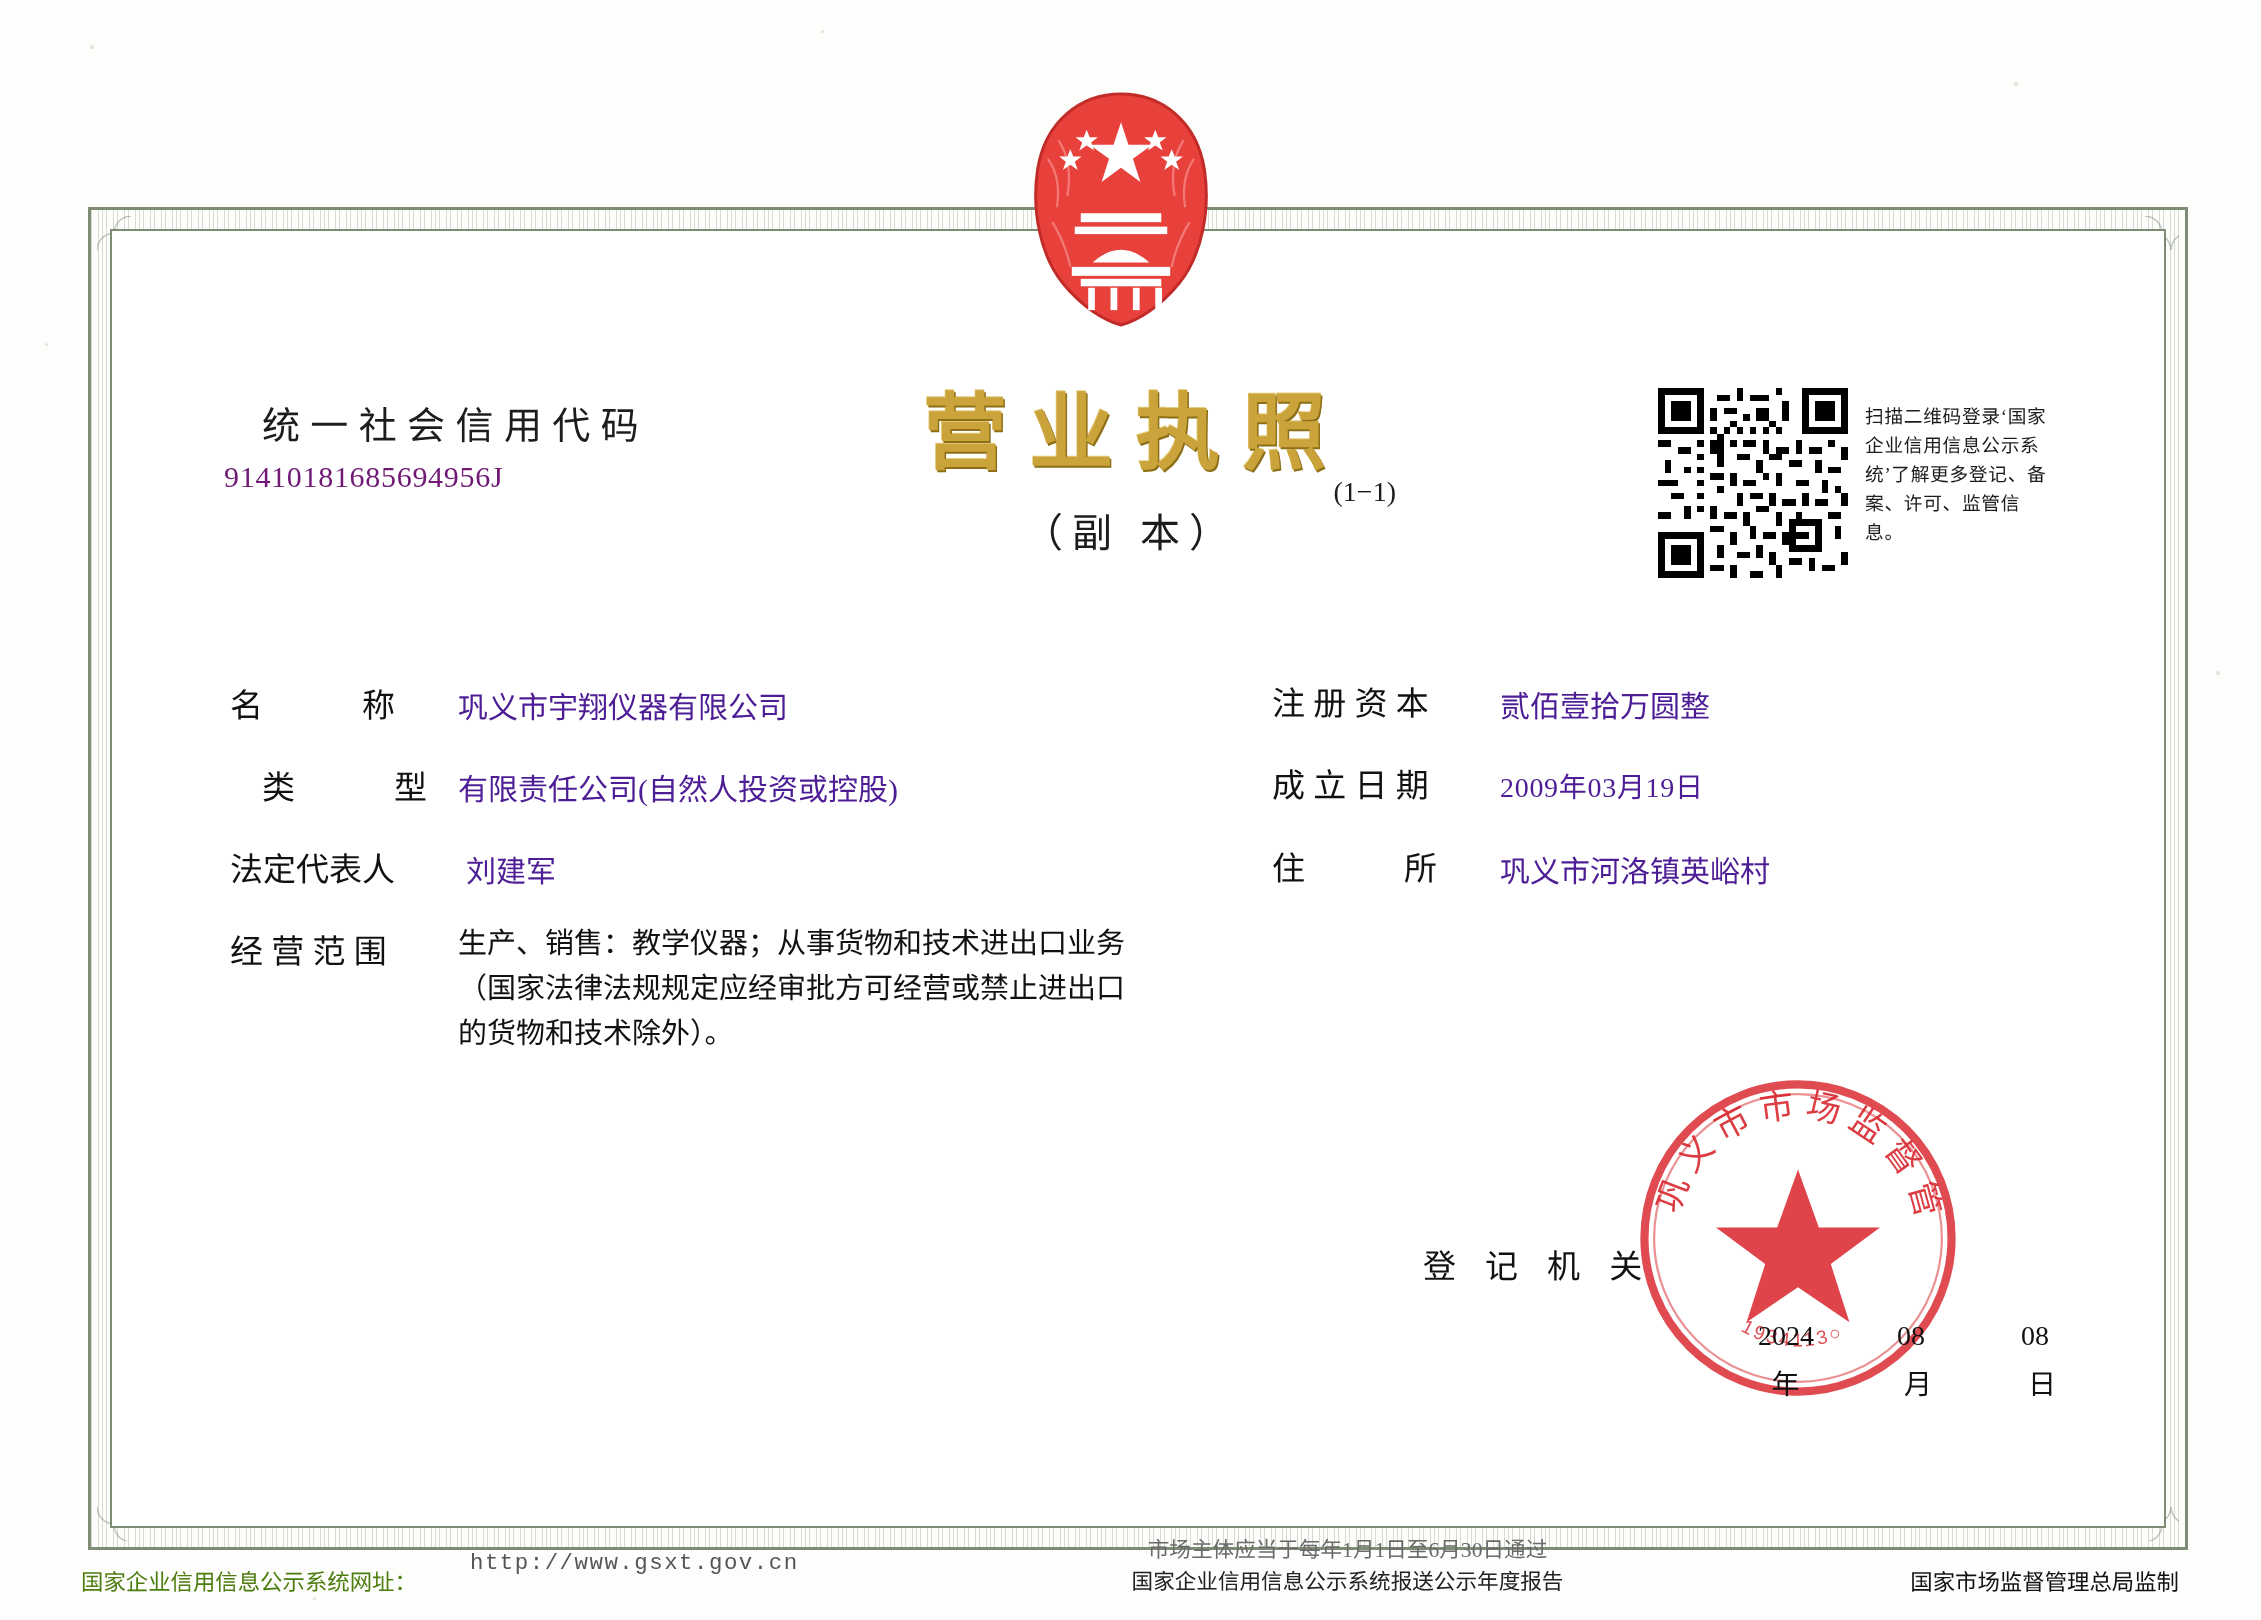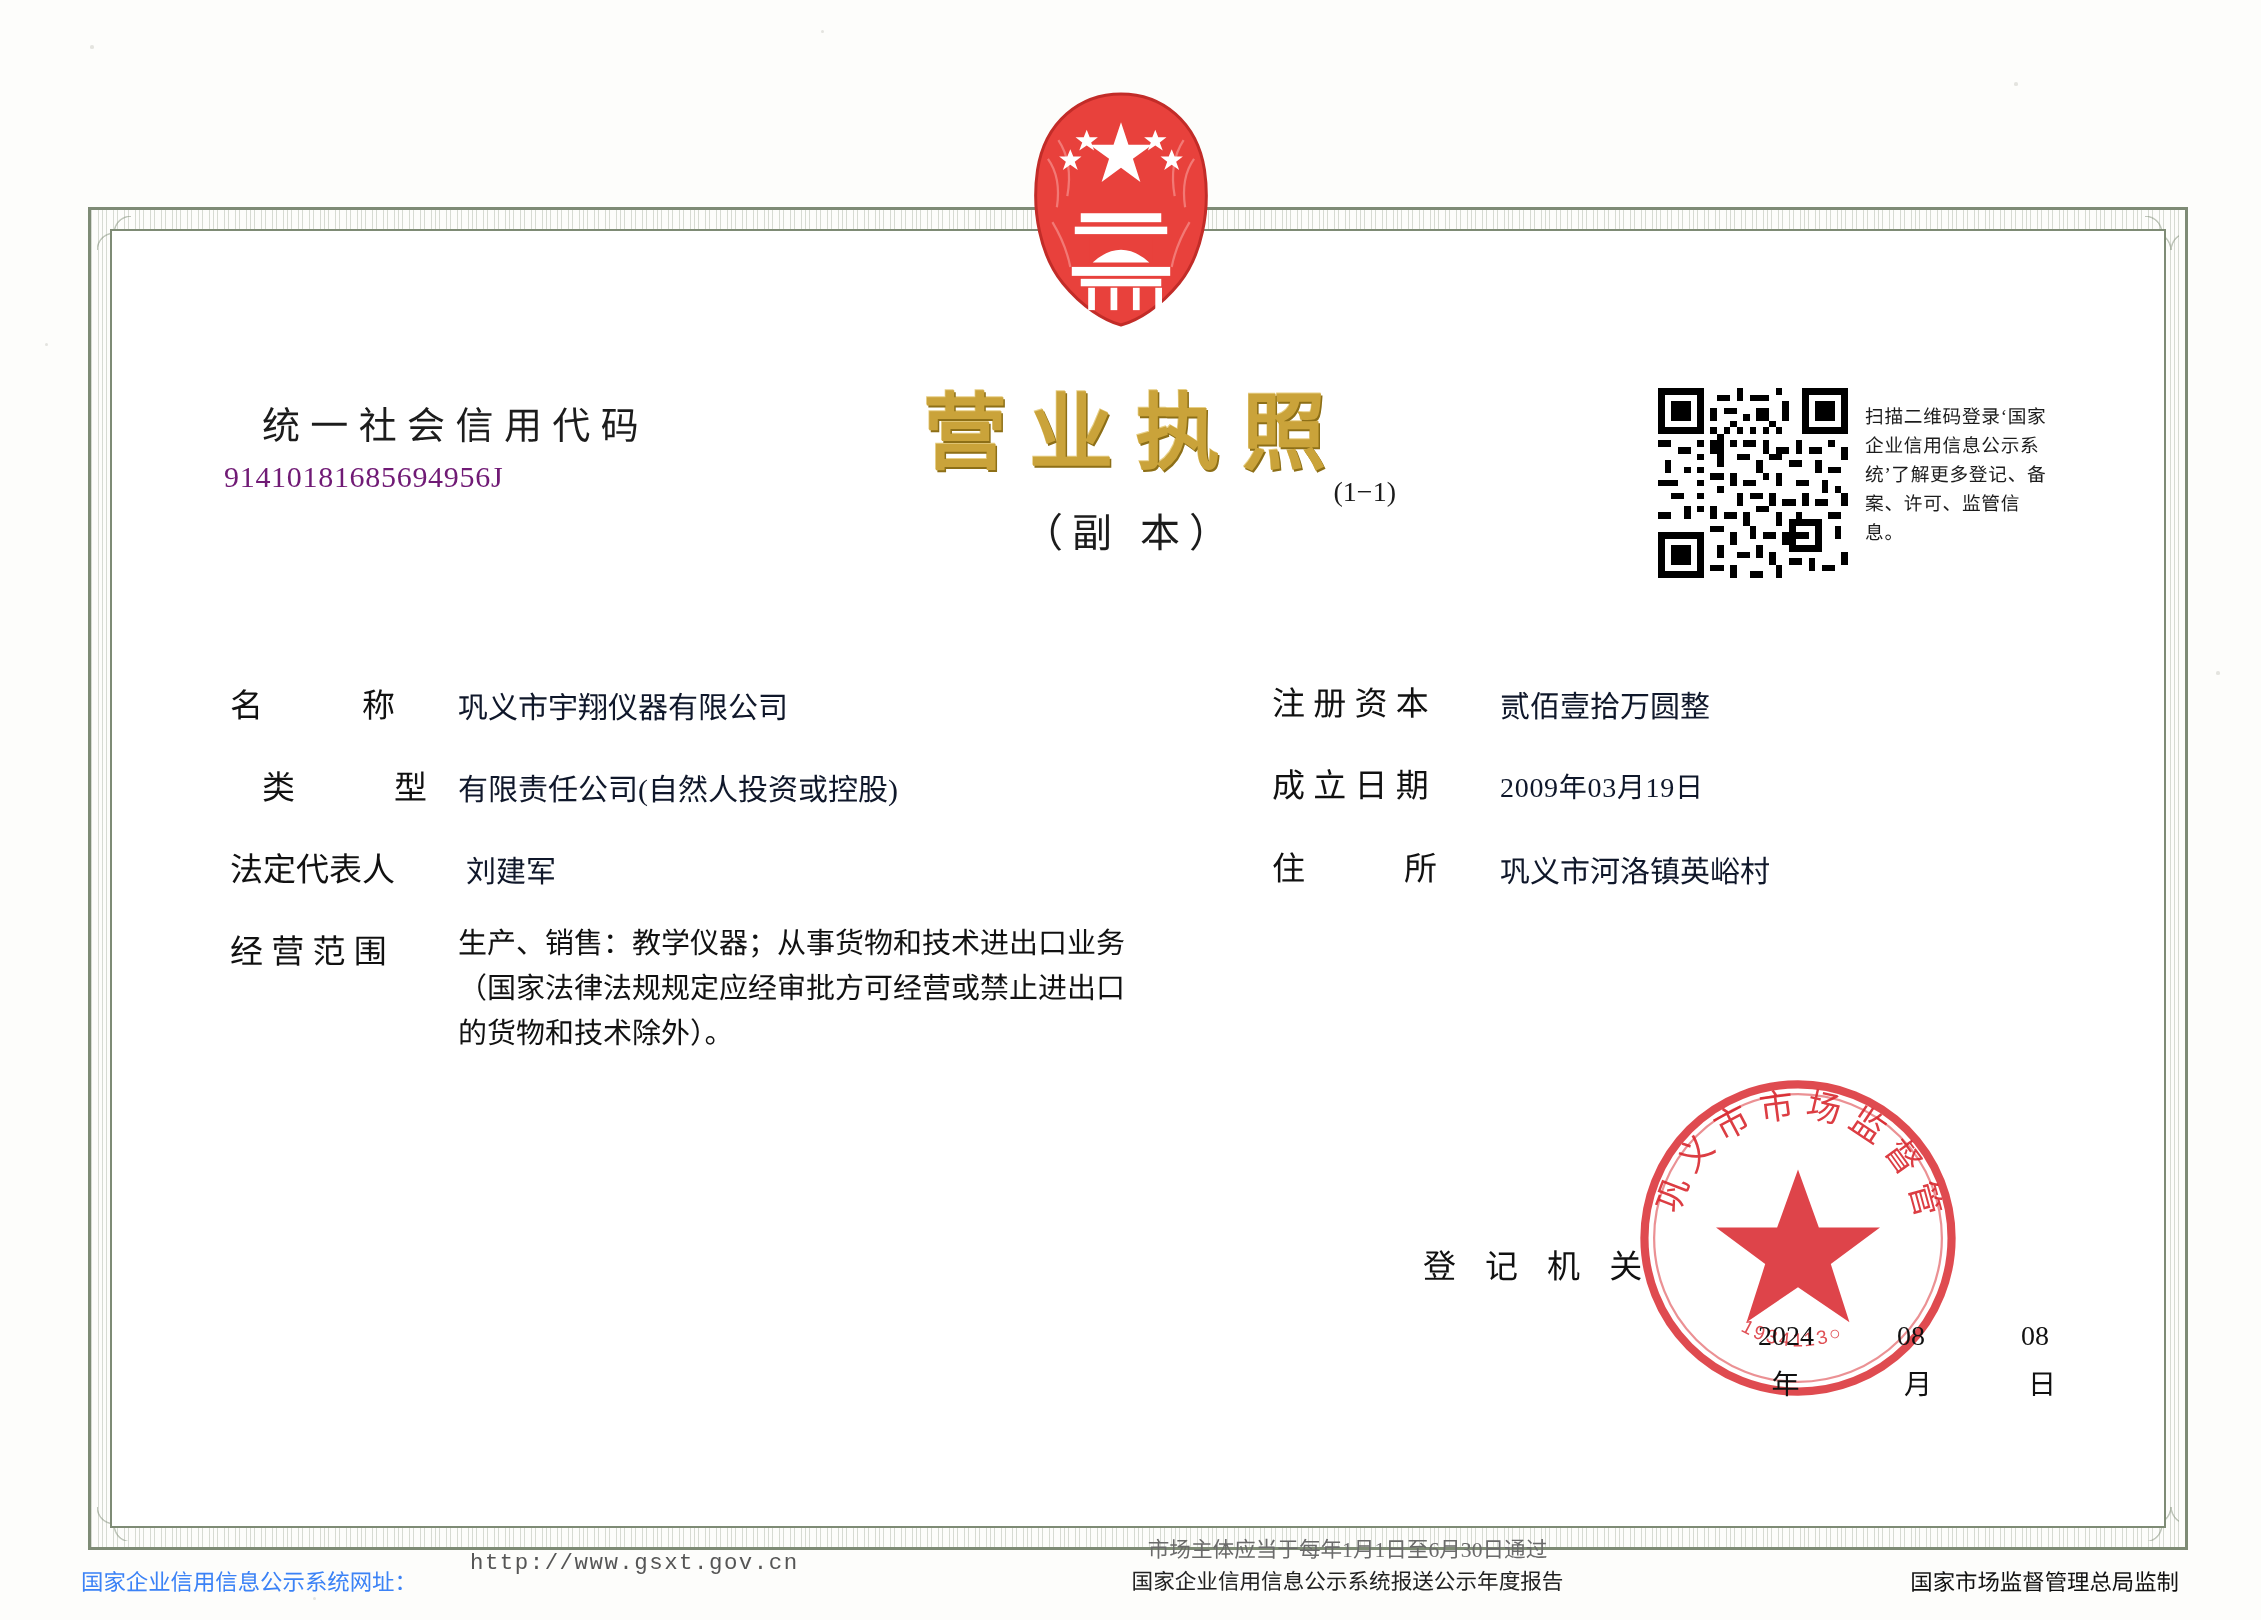--- a/index.html
+++ b/index.html
@@ -166,21 +166,21 @@
     position: absolute;
     color: #111;
   }
   .f-label {
     font-size: 33px;
     color: #111;
     white-space: nowrap;
   }
   .f-value {
     font-size: 30px;
-    color: #0f172a;
+    color: #4c1d95;
     white-space: nowrap;
   }
   .f-value.num { font-size: 28px; letter-spacing: 0.7px; font-family: Liberation Serif, serif; }
 
   #scope-lines {
     position: absolute;
     left: 458px;
     top: 921px;
     width: 836px;
     font-size: 29px;
@@ -219,21 +219,21 @@
     height: 328px;
     pointer-events: none;
   }
 
   
   #footer-left {
     position: absolute;
     left: 81px;
     top: 1564px;
     font-size: 22.4px;
-    color: #3b82f6;
+    color: #4d7c0f;
   }
   #footer-url {
     position: absolute;
     left: 470px;
     top: 1550px;
     font-size: 22.4px;
     color: #555;
     letter-spacing: 1.5px;
     font-family: "Liberation Mono", monospace;
   }

